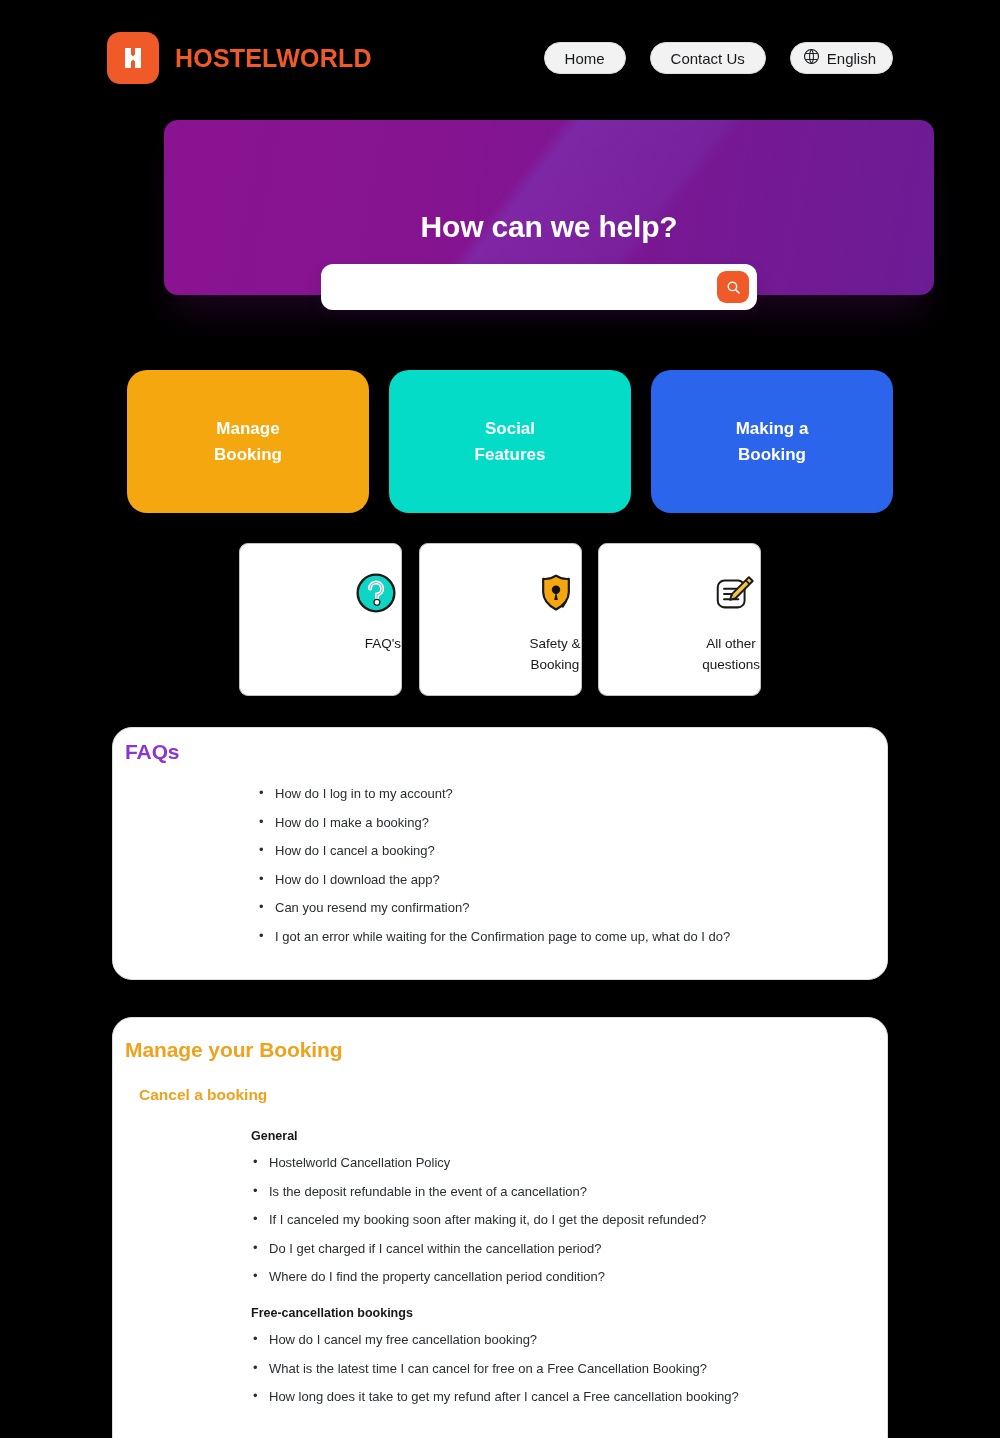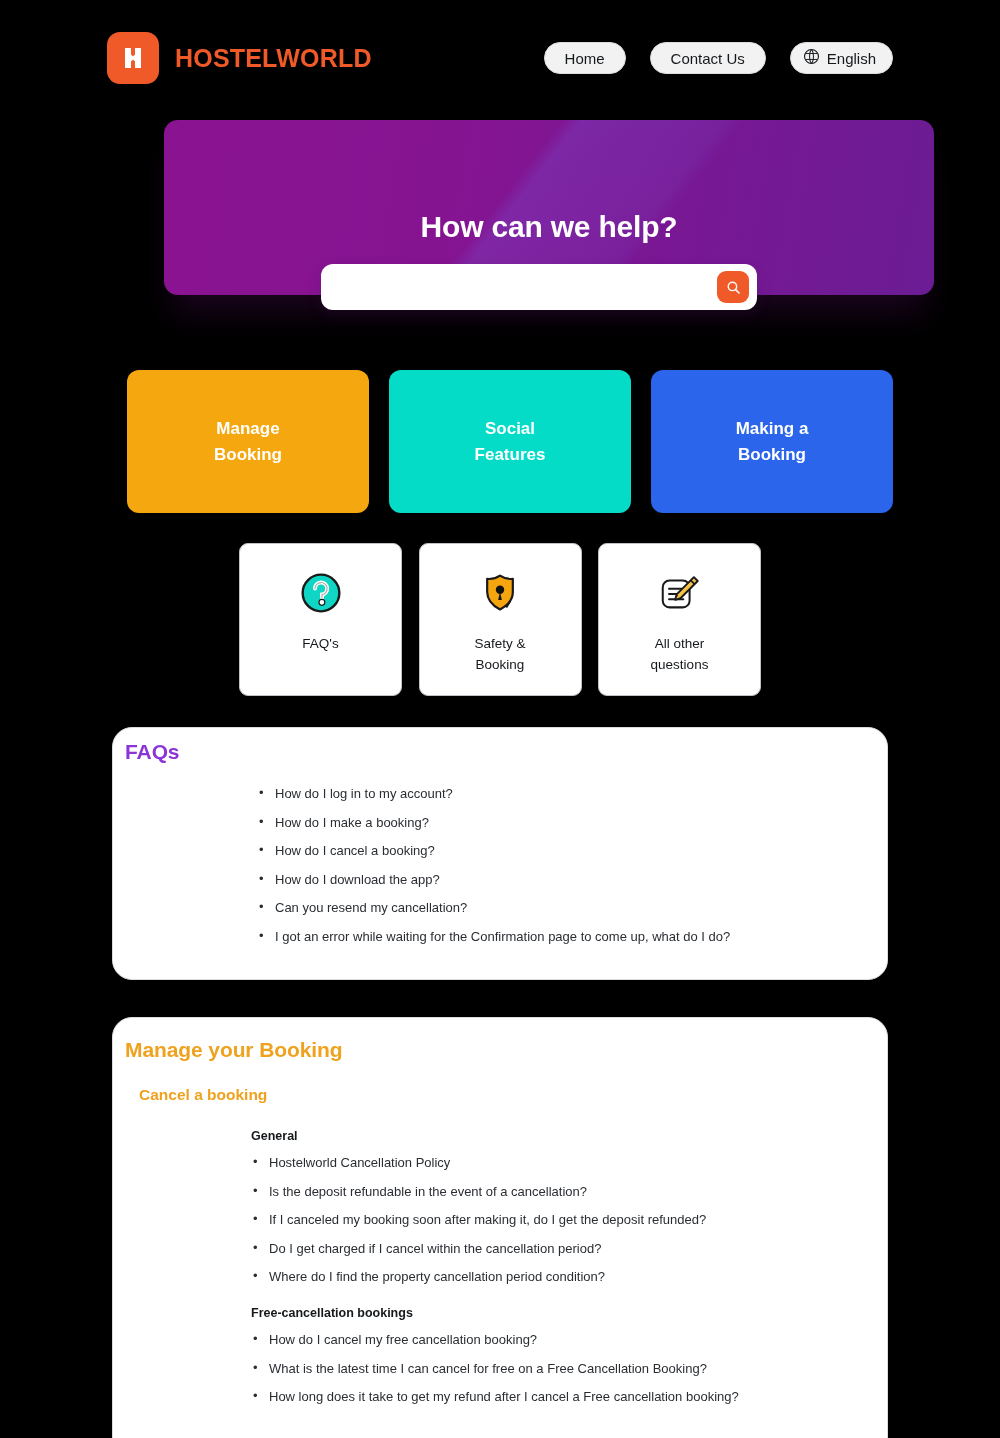--- a/index.html
+++ b/index.html
@@ -62,36 +62,36 @@
     width: 32px; height: 32px; border-radius: 9px; background: #F05A28; border: none;
     display: flex; align-items: center; justify-content: center; cursor: pointer; flex: 0 0 auto;
   }
 
   
   .cat-row {
     position: absolute; top: 370px; left: 107px; width: 786px; height: 143px;
     display: flex; justify-content: space-between;
   }
   .cat-card {
-    width: 244px; height: 143px; border-radius: 12px;
+    width: 244px; height: 143px; border-radius: 20px;
     display: flex; align-items: center; justify-content: center; text-align: center;
     color: #ffffff; font-size: 17px; font-weight: 800; line-height: 1.5;
     box-shadow: 0 4px 10px rgba(0,0,0,0.10);
     margin-left: 20px;
   }
 
   
   .icon-row {
     position: absolute; top: 543px; left: 239px; width: 522px; height: 153px;
     display: flex; justify-content: space-between;
   }
   .icon-card {
     width: 163px; height: 153px; border-radius: 9px;
     background: #ffffff; border: 1px solid #BFC3C7;
-    display: flex; flex-direction: column; align-items: center; justify-content: flex-start;
+    display: flex; flex-direction: column; align-items: flex-end; justify-content: flex-start;
     padding-top: 24px;
   }
   .icon-slot { width: 50px; height: 50px; display: flex; align-items: center; justify-content: center; }
   .icon-label {
     margin-top: 16px; text-align: center; font-size: 13.5px; color: #16191C; line-height: 1.55;
   }
 
   
   .panel {
     position: absolute; left: 112px; width: 776px;
@@ -249,21 +249,21 @@
     </div>
   </div>
 
   <div class="panel" id="faq-panel">
     <div class="panel-title-purple">FAQs</div>
     <ul class="links" id="faq-list">
       <li><a href="#" style="color:inherit;text-decoration:none">How do I log in to my account?</a></li>
       <li><a href="#" style="color:inherit;text-decoration:none">How do I make a booking?</a></li>
       <li><a href="#" style="color:inherit;text-decoration:none">How do I cancel a booking?</a></li>
       <li><a href="#" style="color:inherit;text-decoration:none">How do I download the app?</a></li>
-      <li><a href="#" style="color:inherit;text-decoration:none">Can you resend my cancellation?</a></li>
+      <li><a href="#" style="color:inherit;text-decoration:none">Can you resend my confirmation?</a></li>
       <li><a href="#" style="color:inherit;text-decoration:none">I got an error while waiting for the Confirmation page to come up, what do I do?</a></li>
     </ul>
   </div>
 
   <div class="panel" id="manage-panel">
     <div class="panel-title-amber">Manage your Booking</div>
     <div class="sub-amber">Cancel a booking</div>
 
     <div class="mb-block" id="general-block">
       <div class="group-head">General</div>

